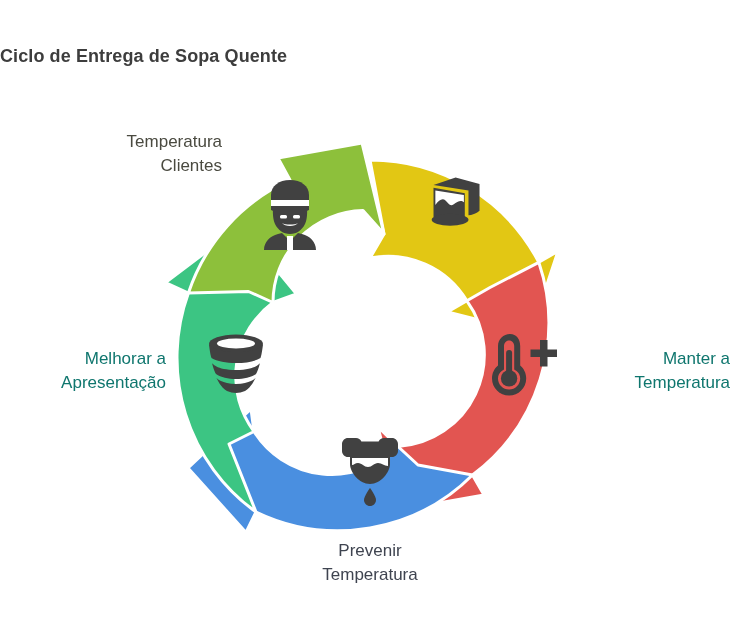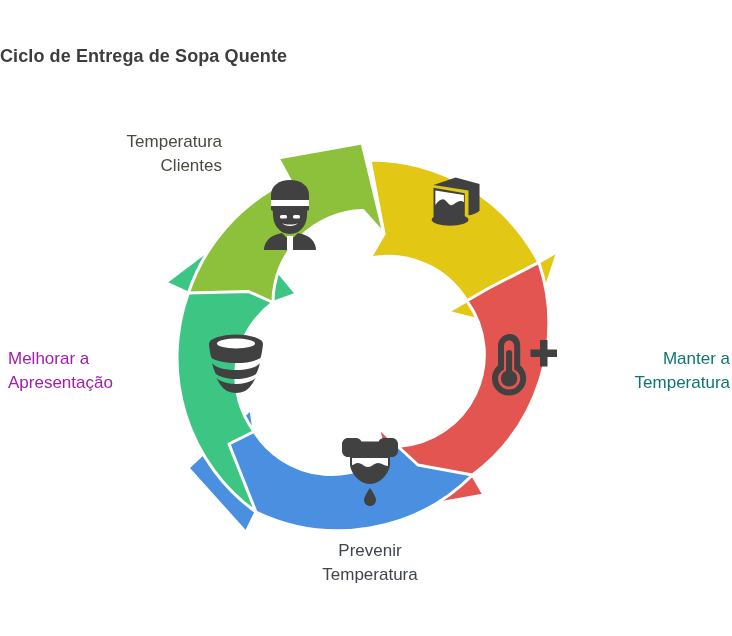--- a/index.html
+++ b/index.html
@@ -64,21 +64,22 @@
     left: 280px;
     top: 539px;
     width: 180px;
     text-align: center;
     color: #3f4450;
   }
   .label-presentation {
     left: 8px;
     top: 347px;
     width: 158px;
-    color: #a21caf;
+    text-align: right;
+    color: #0f766e;
   }
   .label-clients {
     left: 62px;
     top: 130px;
     width: 160px;
     text-align: right;
     color: #4a4a40;
   }
   .icon-glyph { pointer-events: none; }
 </style>

